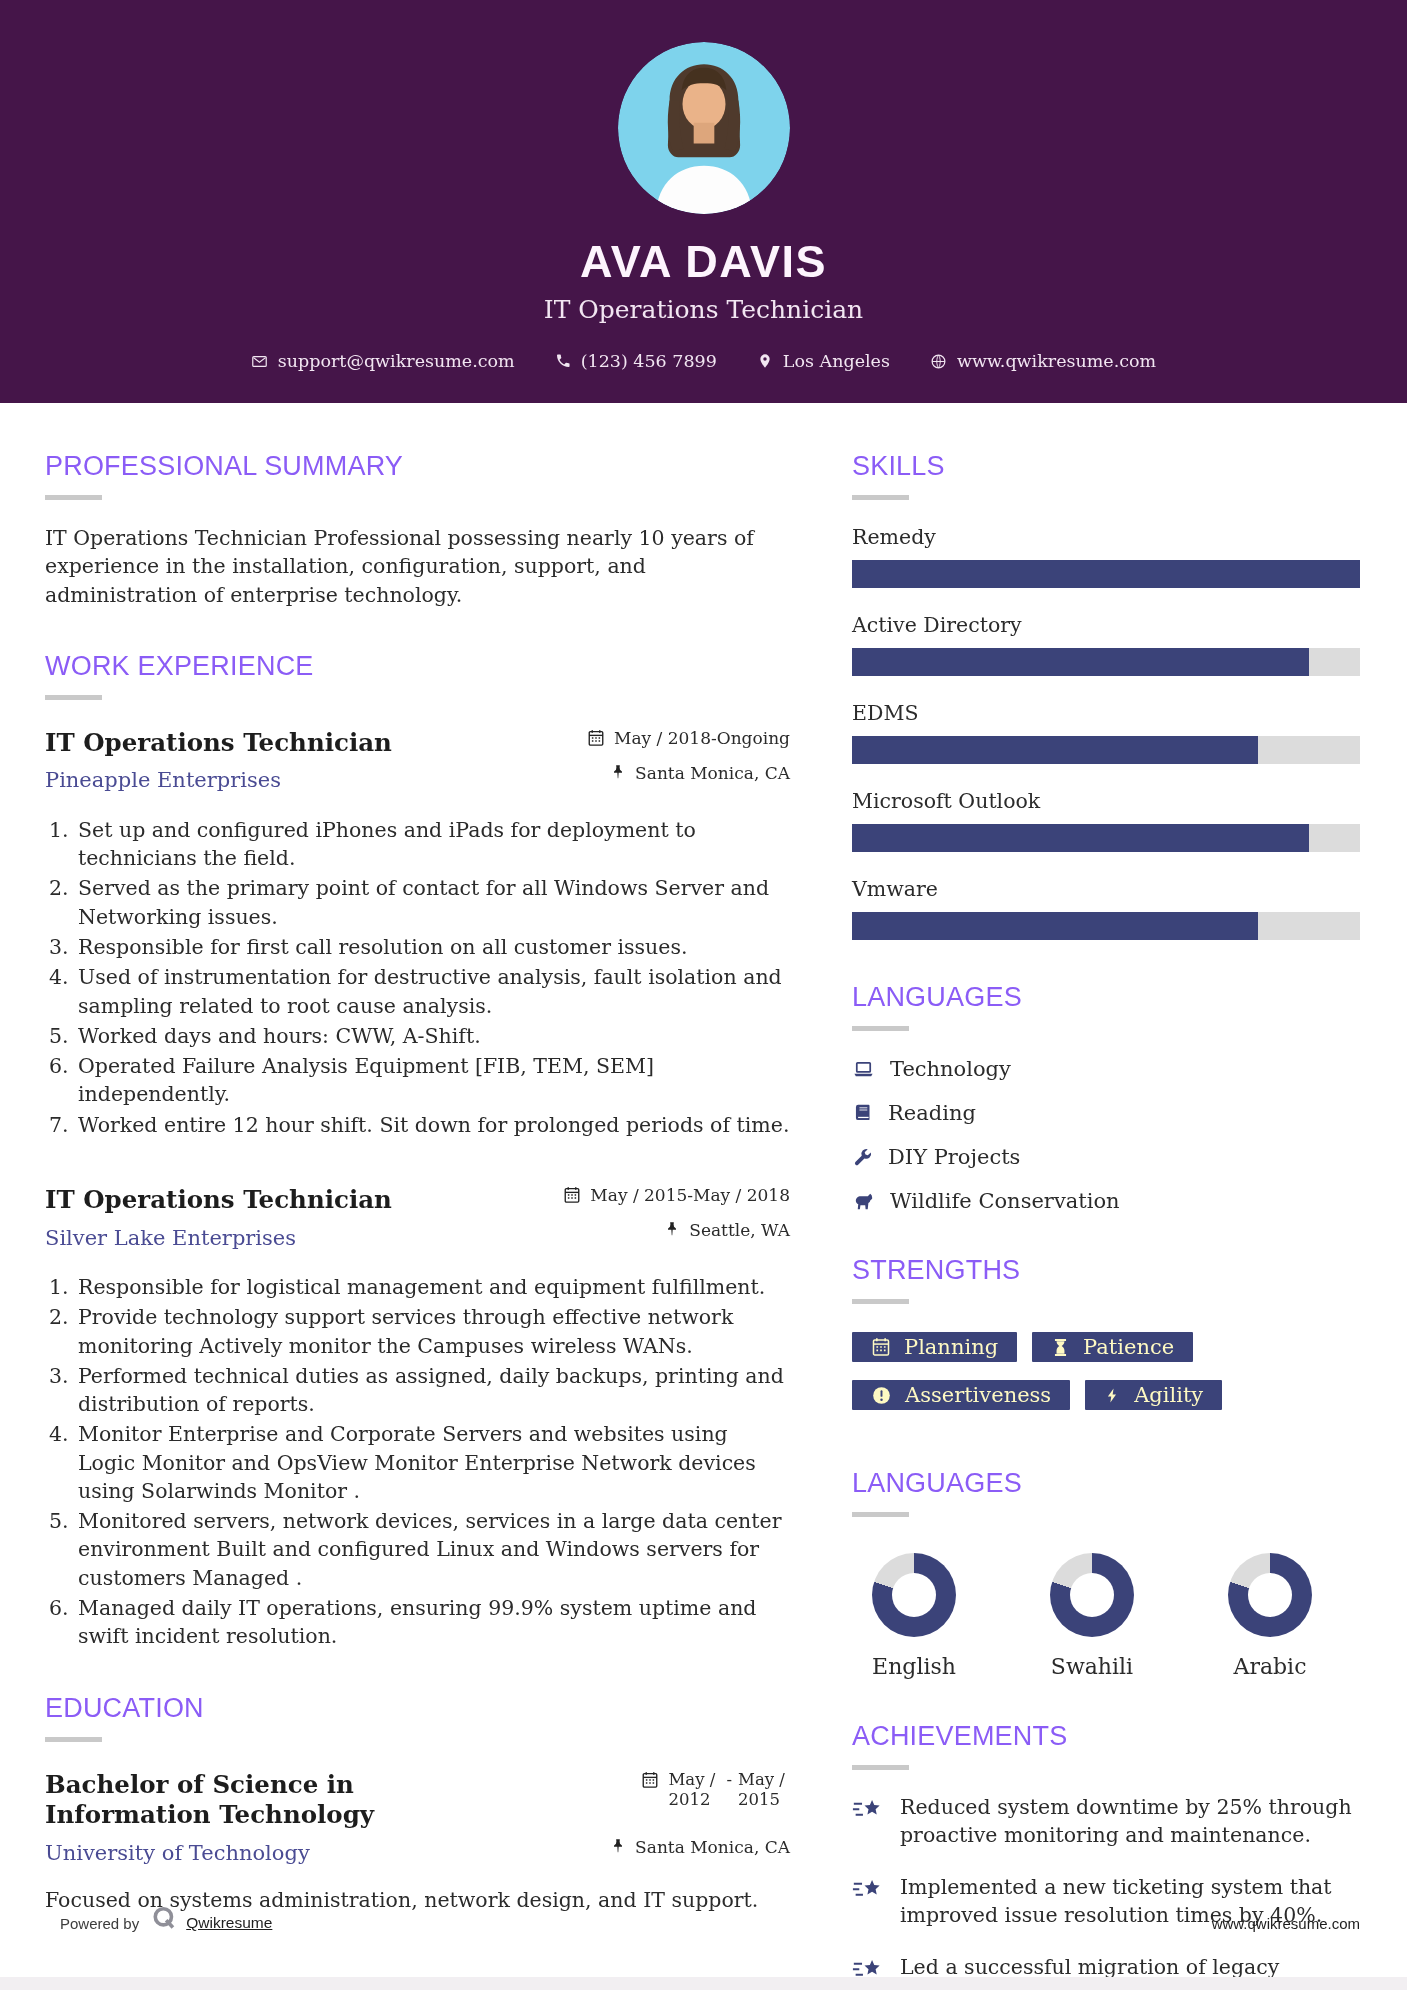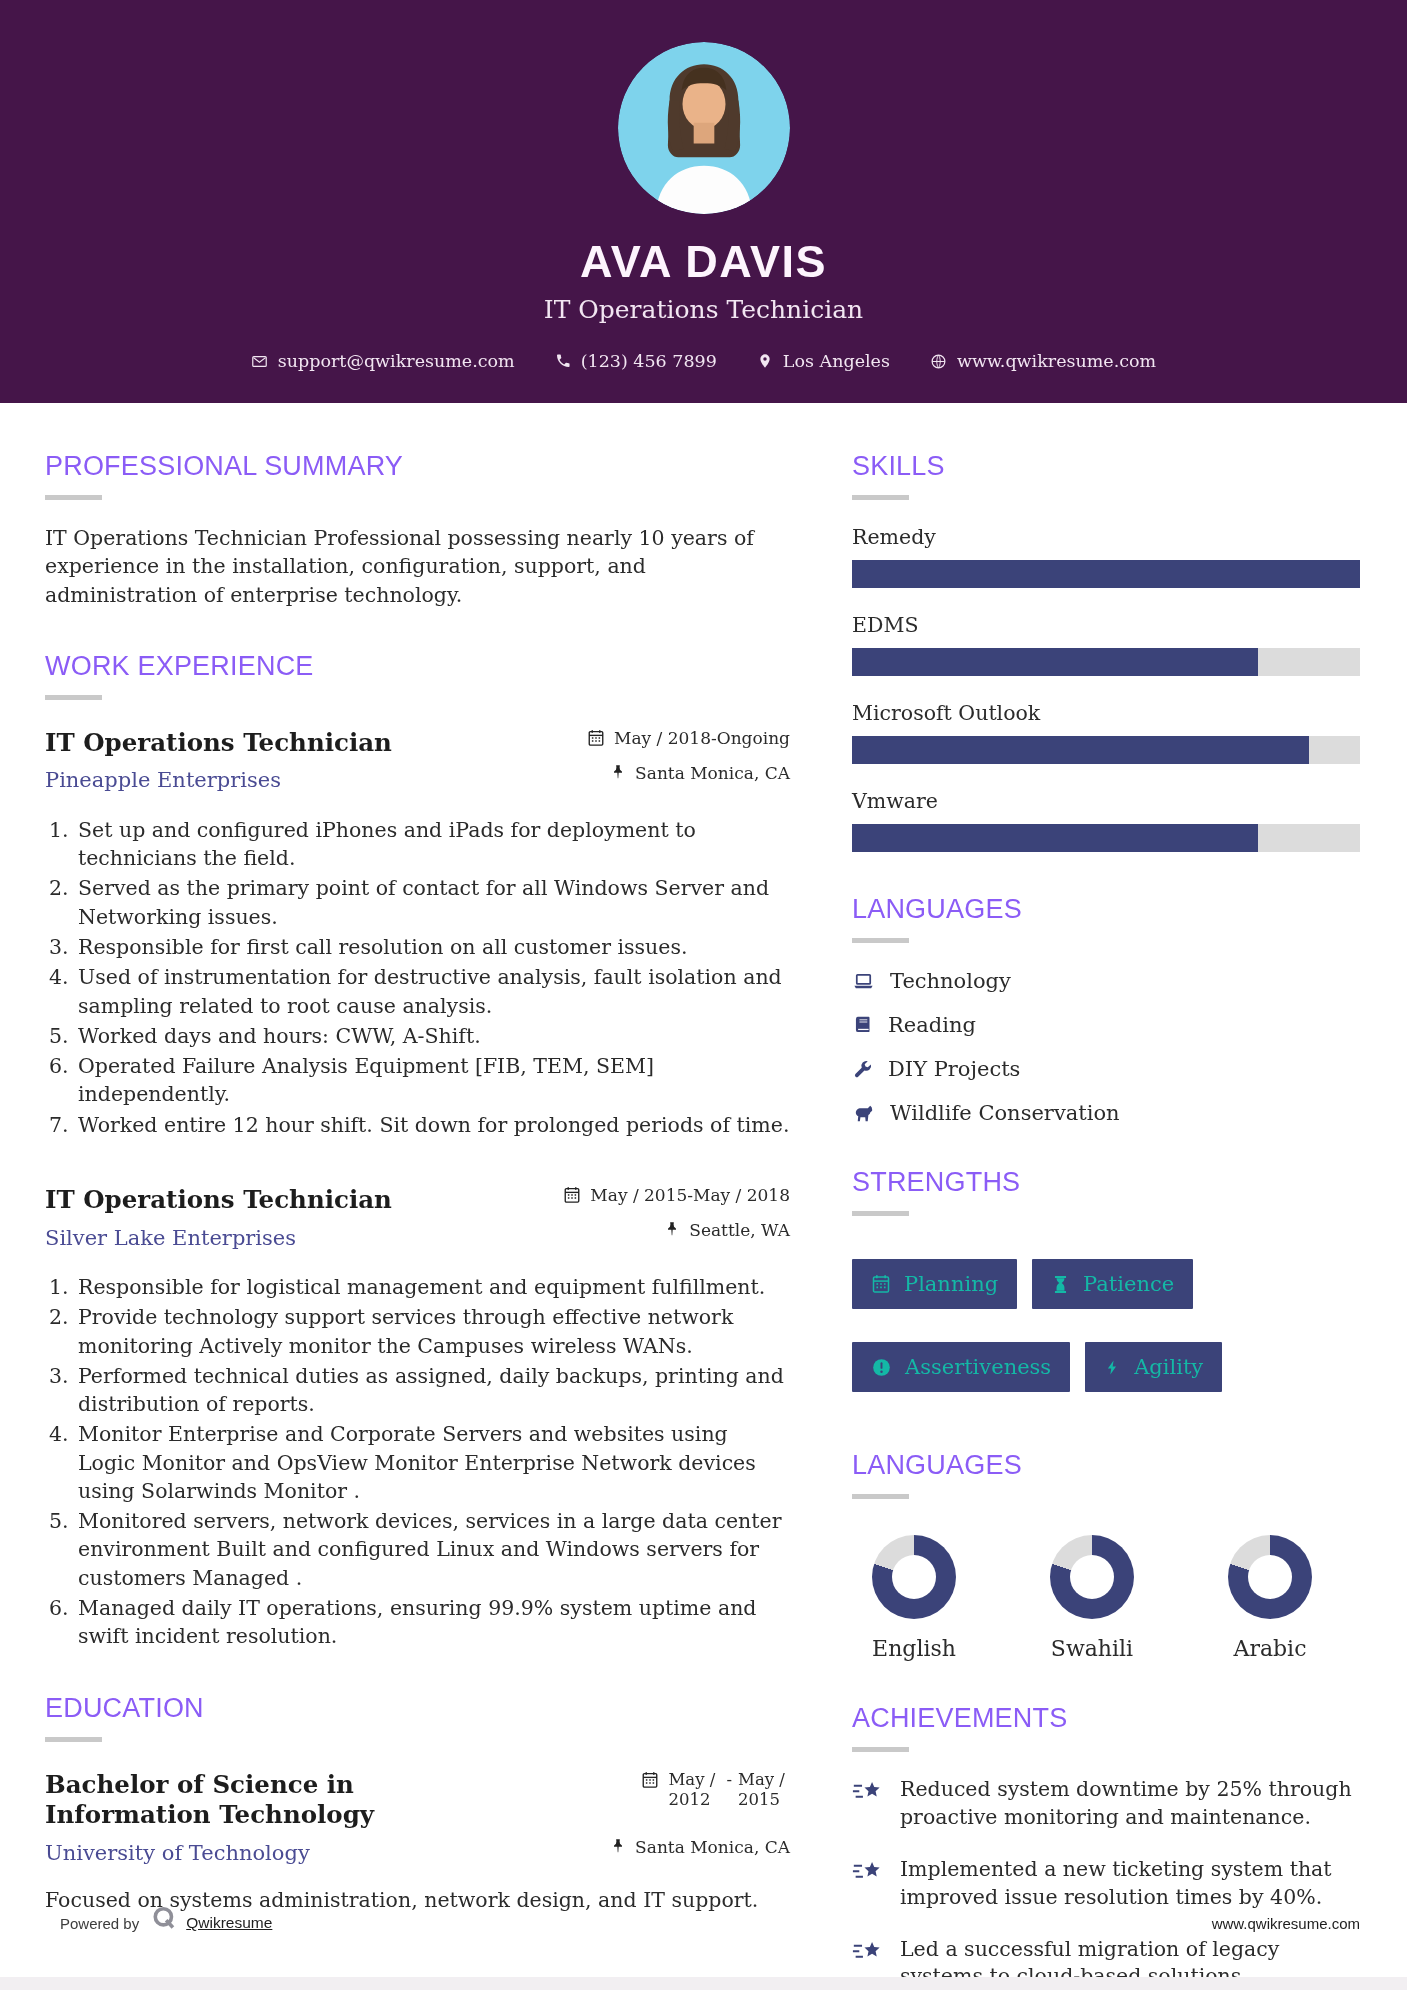--- a/index.html
+++ b/index.html
@@ -50,22 +50,22 @@
   .skill{margin-top:25px}
   .skill-label{font-size:20.5px;margin-bottom:11px}
   .bar{height:28px;background:var(--bar_track)}
   .bar-fill{height:100%;background:var(--accent)}
   
   .interests-grid{margin-top:26px;display:grid;grid-template-columns:1fr;row-gap:20px}
   .interest{display:flex;align-items:center;gap:15px;font-size:21px}
   .interest svg{color:var(--accent);flex:none}
   
   .badges{margin-top:26px;display:flex;flex-wrap:wrap}
-  .badge{display:inline-flex;align-items:center;gap:13px;background:var(--accent);color:#14b8a6;
-         font-size:21px;padding:13px 19px;margin:17px 15px 16px 0;border-radius:1px}
+  .badge{display:inline-flex;align-items:center;gap:13px;background:var(--accent);color:#fef9c3;
+         font-size:21px;padding:3px 19px;margin:2px 15px 16px 0;border-radius:1px}
   .badge svg{flex:none}
   
   .langs{margin-top:36px;display:flex;width:480px;justify-content:space-between}
   .lang{width:124px;text-align:center}
   .donut{width:84px;height:84px;border-radius:50%;margin:0 auto;position:relative}
   .donut::after{content:"";position:absolute;inset:20px;background:#fff;border-radius:50%}
   .lang-label{margin-top:17px;font-size:22px}
   
   .ach{display:flex;gap:17px;margin-top:24px;font-size:20.5px;line-height:1.36}
   .ach svg{flex:none;color:var(--accent);margin-top:3px}
@@ -259,20 +259,26 @@
       <h2>SKILLS</h2>
       <div class="rule"></div>
 
       <div class="skill">
         <div class="skill-label">Remedy</div>
         <div class="bar">
             <div class="bar-fill" style="width: 100%;"></div>
           </div>
       </div>
       <div class="skill">
+        <div class="skill-label">Active Directory</div>
+        <div class="bar">
+            <div class="bar-fill" style="width: 90%;"></div>
+          </div>
+      </div>
+      <div class="skill">
         <div class="skill-label">EDMS</div>
         <div class="bar">
             <div class="bar-fill" style="width: 80%;"></div>
           </div>
       </div>
       <div class="skill">
         <div class="skill-label">Microsoft Outlook</div>
         <div class="bar">
             <div class="bar-fill" style="width: 90%;"></div>
           </div>

